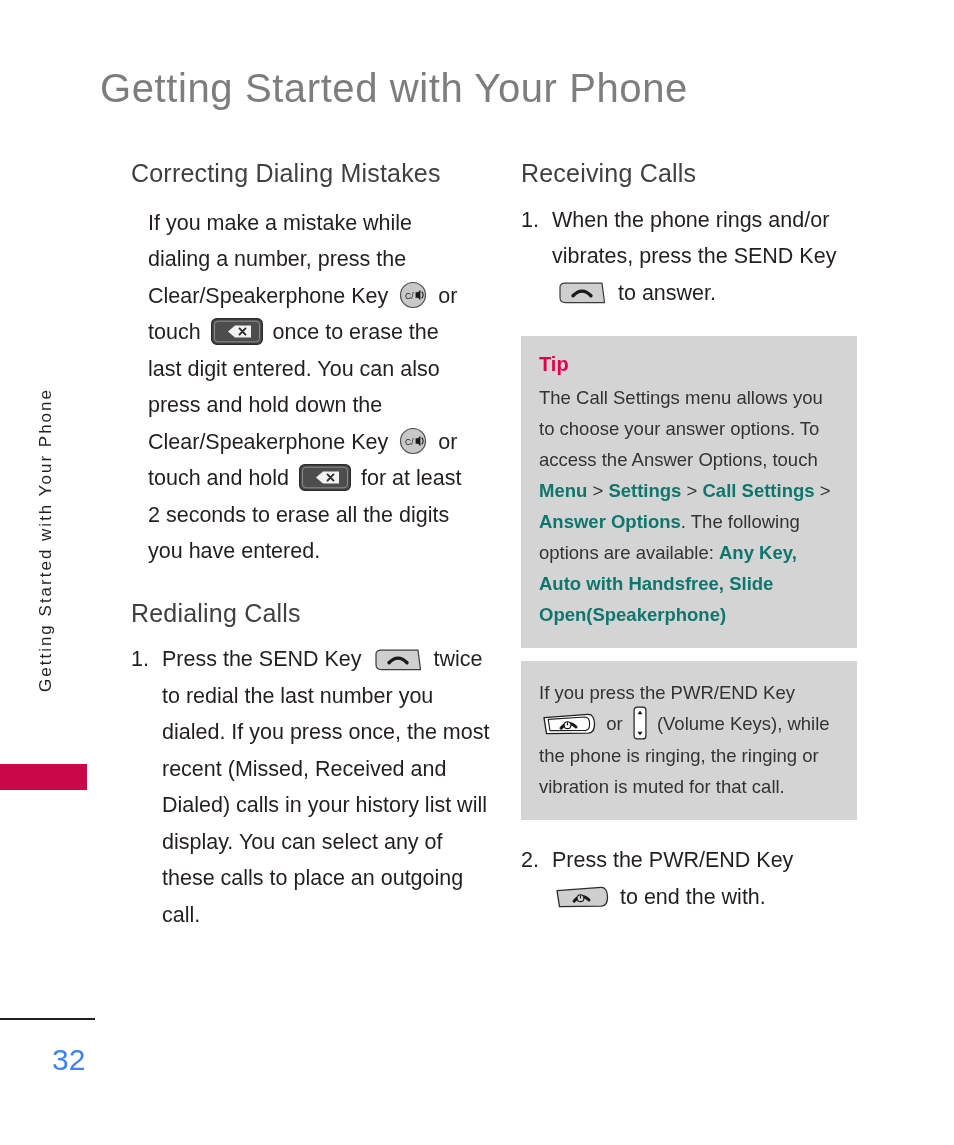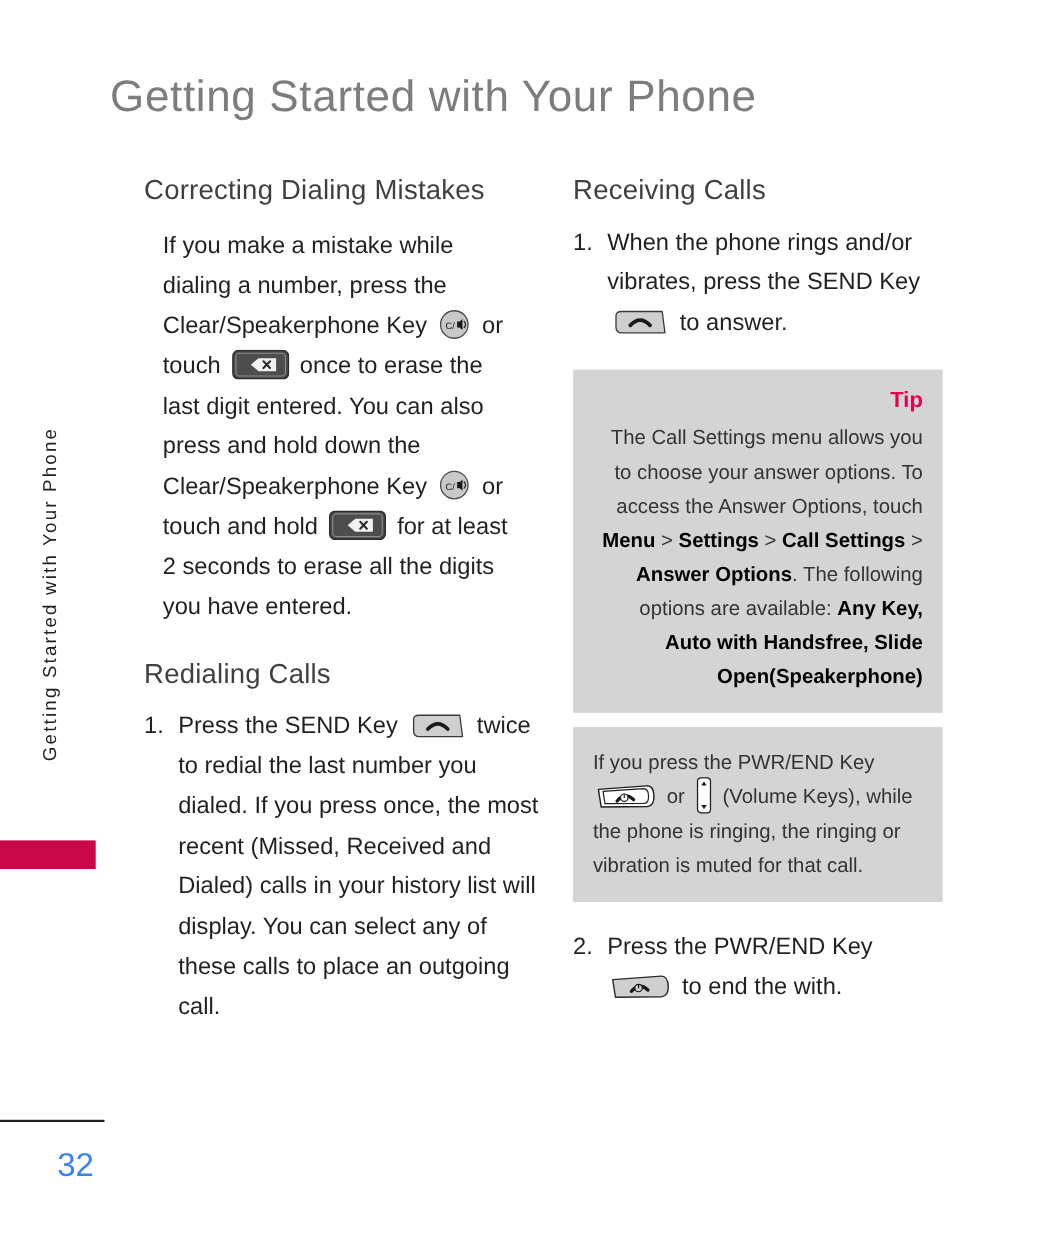--- a/index.html
+++ b/index.html
@@ -162,24 +162,24 @@
     color: #e6004c;
     line-height: 1.2;
   }
   .callout-body {
     margin: 0;
     font-size: 18.5px;
     line-height: 31px;
     color: #333333;
   }
   .callout-body b {
-    color: #000000;
+    color: #0f766e;
     font-weight: bold;
   }
-  #tip-box { margin-top: 25px; text-align: right; }
+  #tip-box { margin-top: 25px; }
   #note-box { margin-top: 13px; }
 
   #step-two {
     margin-top: 22px;
   }
 
   
   #footer-rule {
     position: absolute;
     left: 0;

